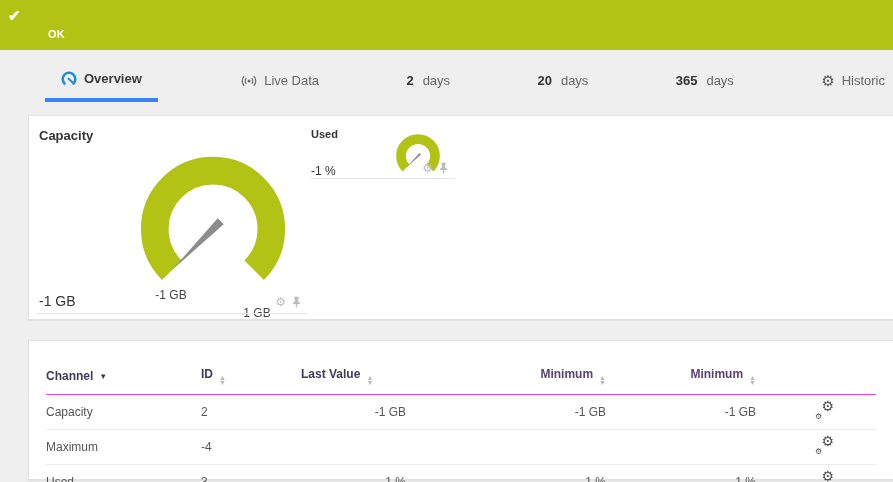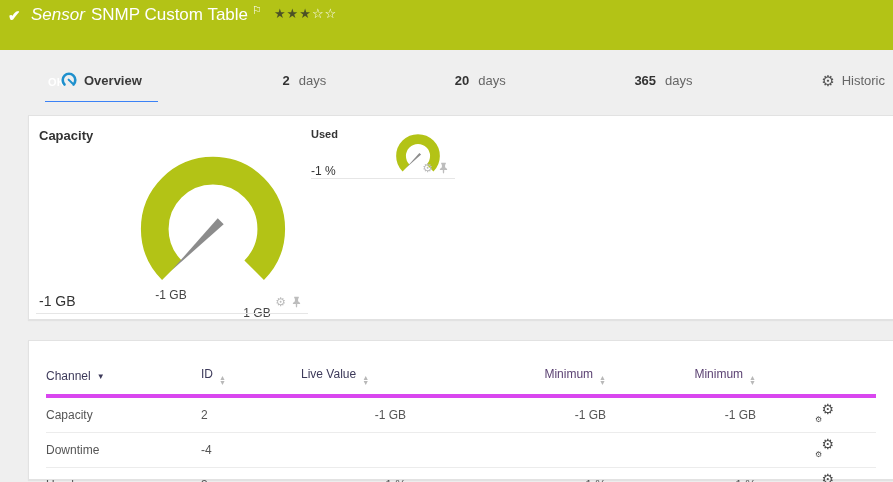--- a/index.html
+++ b/index.html
@@ -10,27 +10,27 @@
   }
   
   .topbar{position:absolute;top:0;left:0;width:100%;height:50px;background:#b3c316;color:#fff;}
   .check{position:absolute;left:8px;top:7px;font-size:15px;font-weight:bold;color:#fff;}
   .title-line{position:absolute;left:31px;top:5px;font-size:17px;white-space:nowrap;}
   .t-prefix{font-style:italic;margin-right:6px;}
   .flag{font-size:11px;position:relative;top:-6px;margin-left:4px;cursor:pointer;}
   .stars{margin-left:12px;font-size:13px;letter-spacing:1px;position:relative;top:-2px;cursor:pointer;}
   .stars-filled{color:#4c5226;}
   .stars-empty{color:#ffffff;}
-  .ok-line{position:absolute;left:48px;top:28px;font-size:11px;font-weight:bold;letter-spacing:.3px;margin-top:48px;}
+  .ok-line{position:absolute;left:48px;top:28px;font-size:11px;font-weight:bold;letter-spacing:.3px;}
   
   .tabs{position:absolute;top:59px;left:0;right:0;height:43px;display:flex;
         justify-content:space-between;padding:0 4px 0 45px;}
   .tab{display:flex;align-items:center;gap:7px;font-size:13px;color:#666;cursor:pointer;
        padding:0 4px;white-space:nowrap;}
-  .tab.active{border-bottom:1px solid #3b82f6;color:#3a3a3a;font-weight:bold;padding:4px 16px 4px 16px;}
+  .tab.active{border-bottom:4px solid #3b82f6;color:#3a3a3a;font-weight:bold;padding:4px 16px 4px 16px;}
   .tab svg{flex:0 0 auto;}
   .tab .num{font-weight:bold;color:#333;margin-right:2px;}
   .tab .gear-glyph{font-size:15px;color:#555;line-height:1;}
   
   .panel{position:absolute;background:#fff;border:1px solid #e2e2e2;box-shadow:0 1px 1px rgba(0,0,0,.05);}
   .panel1{left:28px;top:115px;width:864px;height:203px;}
   .panel2{left:28px;top:340px;width:864px;height:138px;}
   
   .cap-block{position:absolute;left:7px;top:10px;width:272px;height:185px;}
   .g-title{position:absolute;left:3px;top:2px;font-size:13px;font-weight:bold;color:#333;}
@@ -46,53 +46,57 @@
   
   .used-block{position:absolute;left:282px;top:8px;width:140px;height:75px;}
   .used-title{position:absolute;left:0;top:4px;font-size:11px;font-weight:bold;color:#333;}
   .used-svg{position:absolute;left:84px;top:9px;width:46px;height:46px;}
   .used-value{position:absolute;left:0;top:40px;font-size:12px;color:#333;}
   .used-divider{position:absolute;left:0;right:-4px;top:54px;border-top:1px solid #e6e6e6;}
   .used-icons{right:2px;top:38px;}
   
   .chan-table{position:absolute;left:17px;top:18px;width:830px;border-collapse:collapse;
               font-size:12px;table-layout:fixed;}
-  .chan-table th{font-weight:normal;text-align:left;color:#3d3a5a;padding:8px 0 9px 0;
-                 border-bottom:4px solid #d946ef;cursor:pointer;white-space:nowrap;}
+  .chan-table th{font-weight:bold;text-align:left;color:#3d3a5a;padding:8px 0 9px 0;
+                 border-bottom:1px solid #d946ef;cursor:pointer;white-space:nowrap;}
   .chan-table th.visited{color:#5c4273;margin-top:36px;}
   .chan-table th.num{text-align:right;}
   .chan-table td{color:#555;padding:7px 0;border-bottom:1px solid #ececec;white-space:nowrap;}
   .chan-table td.num{text-align:right;}
   .sort-desc{display:inline-block;font-size:8px;color:#3d3a5a;margin-left:6px;vertical-align:1px;}
   .sort-both{display:inline-flex;flex-direction:column;margin-left:6px;vertical-align:-2px;
              font-size:7px;line-height:5px;color:#b8b8b8;}
   .gears{position:relative;display:inline-block;width:20px;height:17px;margin-left:58px;cursor:pointer;}
   .gears .g-big{position:absolute;right:0;top:-3px;font-size:14px;color:#4d4d4d;line-height:1;}
   .gears .g-small{position:absolute;left:1px;bottom:-2px;font-size:8px;color:#4d4d4d;line-height:1;}
 </style>
 </head>
 <body>
 
 <div id="app">
 
   <header class="topbar">
     <span class="check">✔</span>
-    <div class="title-line">
-      <span class="t-prefix">Sensor</span><span class="t-name">SNMP Custom Table</span><span class="flag">⚐</span><span class="stars"><span class="stars-filled">★★★</span><span class="stars-empty">☆☆</span></span>
-    </div>
     <div class="ok-line">OK</div>
   </header>
 
   <nav class="tabs">
     <div class="tab active">
       <svg width="16" height="16" viewBox="0 0 16 16">
         <path d="M3.5 12.5 A6.3 6.3 0 1 1 12.5 12.5" fill="none" stroke="#1e90cd" stroke-width="2.6" stroke-linecap="round"></path>
         <path d="M7.6 7.6 L11.3 11.3" stroke="#1e90cd" stroke-width="2" stroke-linecap="round"></path>
       </svg>
       <span>Overview</span>
+    </div>
+    <div class="tab">
+      <svg width="16" height="16" viewBox="0 0 16 16" fill="none" stroke="#666" stroke-width="1.2">
+        <circle cx="8" cy="8" r="1.5" fill="#666" stroke="none"></circle>
+        <path d="M5.3 5.3 a3.8 3.8 0 0 0 0 5.4 M10.7 5.3 a3.8 3.8 0 0 1 0 5.4 M3.2 3.2 a6.8 6.8 0 0 0 0 9.6 M12.8 3.2 a6.8 6.8 0 0 1 0 9.6"></path>
+      </svg>
+      <span>Live Data</span>
     </div>
     <div class="tab">
       <span class="num">2</span>
       <span>days</span>
     </div>
     <div class="tab">
       <span class="num">20</span>
       <span>days</span>
     </div>
     <div class="tab">
@@ -158,21 +162,21 @@
           <th>
             <span>Channel</span><span class="sort-desc">▼</span>
           </th>
           <th>
             <span>ID</span><span class="sort-both">
                 <span>▲</span>
                 <span>▼</span>
               </span>
           </th>
           <th>
-            <span>Live Value</span><span class="sort-both">
+            <span>Last Value</span><span class="sort-both">
                 <span>▲</span>
                 <span>▼</span>
               </span>
           </th>
           <th class="visited num">
             <span>Minimum</span><span class="sort-both">
                 <span>▲</span>
                 <span>▼</span>
               </span>
           </th>
@@ -190,21 +194,21 @@
           <td>Capacity</td>
           <td>2</td>
           <td class="num">-1 GB</td>
           <td class="num">-1 GB</td>
           <td class="num">-1 GB</td>
           <td>
             <span class="gears"><span class="g-big">⚙</span><span class="g-small">⚙</span></span>
           </td>
         </tr>
         <tr>
-          <td>Downtime</td>
+          <td>Maximum</td>
           <td>-4</td>
           <td class="num"></td>
           <td class="num"></td>
           <td class="num"></td>
           <td>
             <span class="gears"><span class="g-big">⚙</span><span class="g-small">⚙</span></span>
           </td>
         </tr>
         <tr>
           <td>Used</td>

